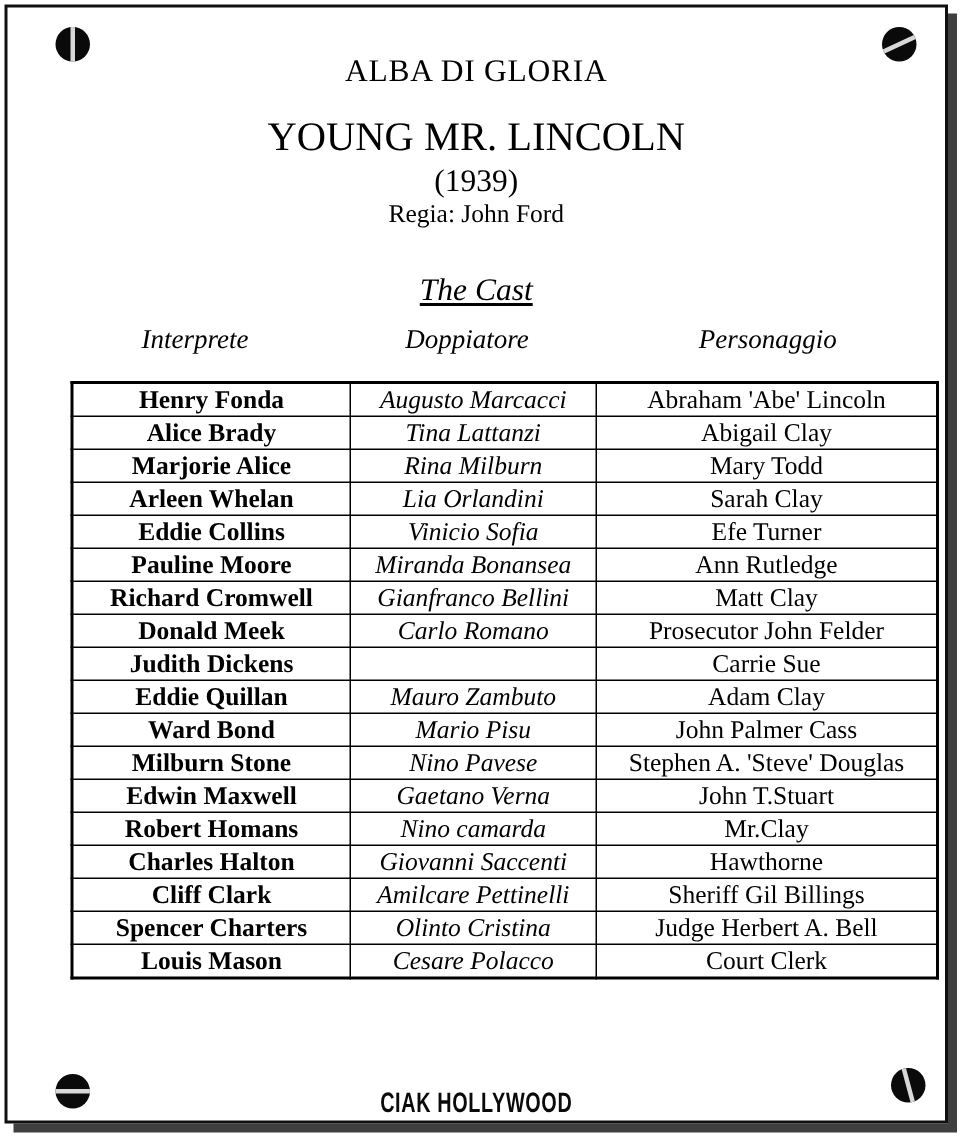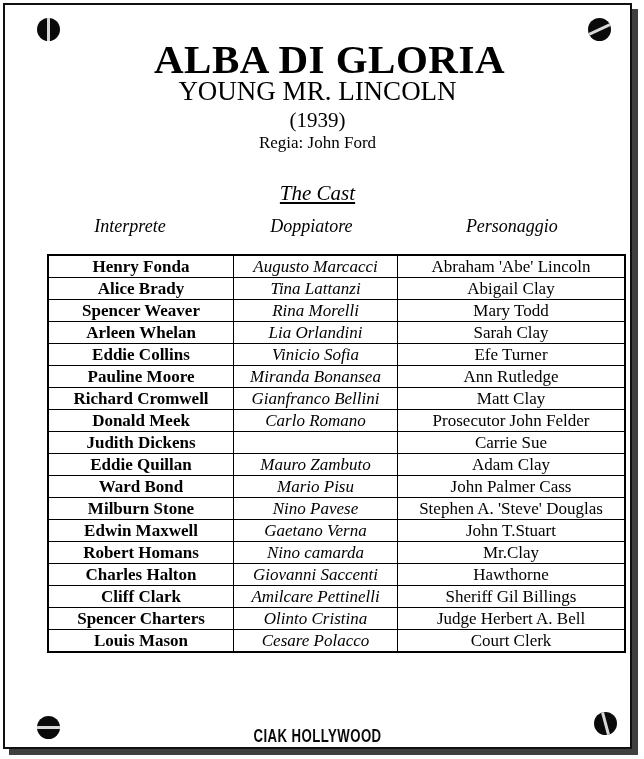--- a/index.html
+++ b/index.html
@@ -24,21 +24,21 @@
   .screw-tl{left:32px;top:13px;}
   .screw-tl .slot{transform:rotate(90deg);}
   .screw-tr{left:583px;top:13px;}
   .screw-tr .slot{transform:rotate(-25deg);}
   .screw-bl{left:32px;top:711px;}
   .screw-bl .slot{transform:rotate(0deg);}
   .screw-br{left:589px;top:707px;}
   .screw-br .slot{transform:rotate(75deg);}
   
   .hdr{position:absolute;left:0;width:100%;text-align:center;}
-  .title{top:30px;font-size:41px;font-weight:bold;letter-spacing:0.5px;margin-left:12px;}
+  .title{top:30px;font-size:21px;font-weight:normal;letter-spacing:0.5px;}
   .orig-title{top:71px;font-size:27px;}
   .year{top:103px;font-size:21px;}
   .director{top:128px;font-size:17px;}
   .cast-heading{top:176px;font-size:21px;font-style:italic;}
   .cast-heading span{text-decoration:underline;}
   
   .col-headers{
     position:absolute;left:42px;top:211px;width:567px;display:flex;
     font-size:18px;font-style:italic;text-align:center;gap:25px;
   }
@@ -106,22 +106,22 @@
           <td class="col-interprete">Henry Fonda</td>
           <td class="col-doppiatore">Augusto Marcacci</td>
           <td class="col-personaggio">Abraham 'Abe' Lincoln</td>
         </tr>
         <tr>
           <td class="col-interprete">Alice Brady</td>
           <td class="col-doppiatore">Tina Lattanzi</td>
           <td class="col-personaggio">Abigail Clay</td>
         </tr>
         <tr>
-          <td class="col-interprete">Spencer Weaver</td>
-          <td class="col-doppiatore">Rina Morelli</td>
+          <td class="col-interprete">Marjorie Alice</td>
+          <td class="col-doppiatore">Rina Milburn</td>
           <td class="col-personaggio">Mary Todd</td>
         </tr>
         <tr>
           <td class="col-interprete">Arleen Whelan</td>
           <td class="col-doppiatore">Lia Orlandini</td>
           <td class="col-personaggio">Sarah Clay</td>
         </tr>
         <tr>
           <td class="col-interprete">Eddie Collins</td>
           <td class="col-doppiatore">Vinicio Sofia</td>

